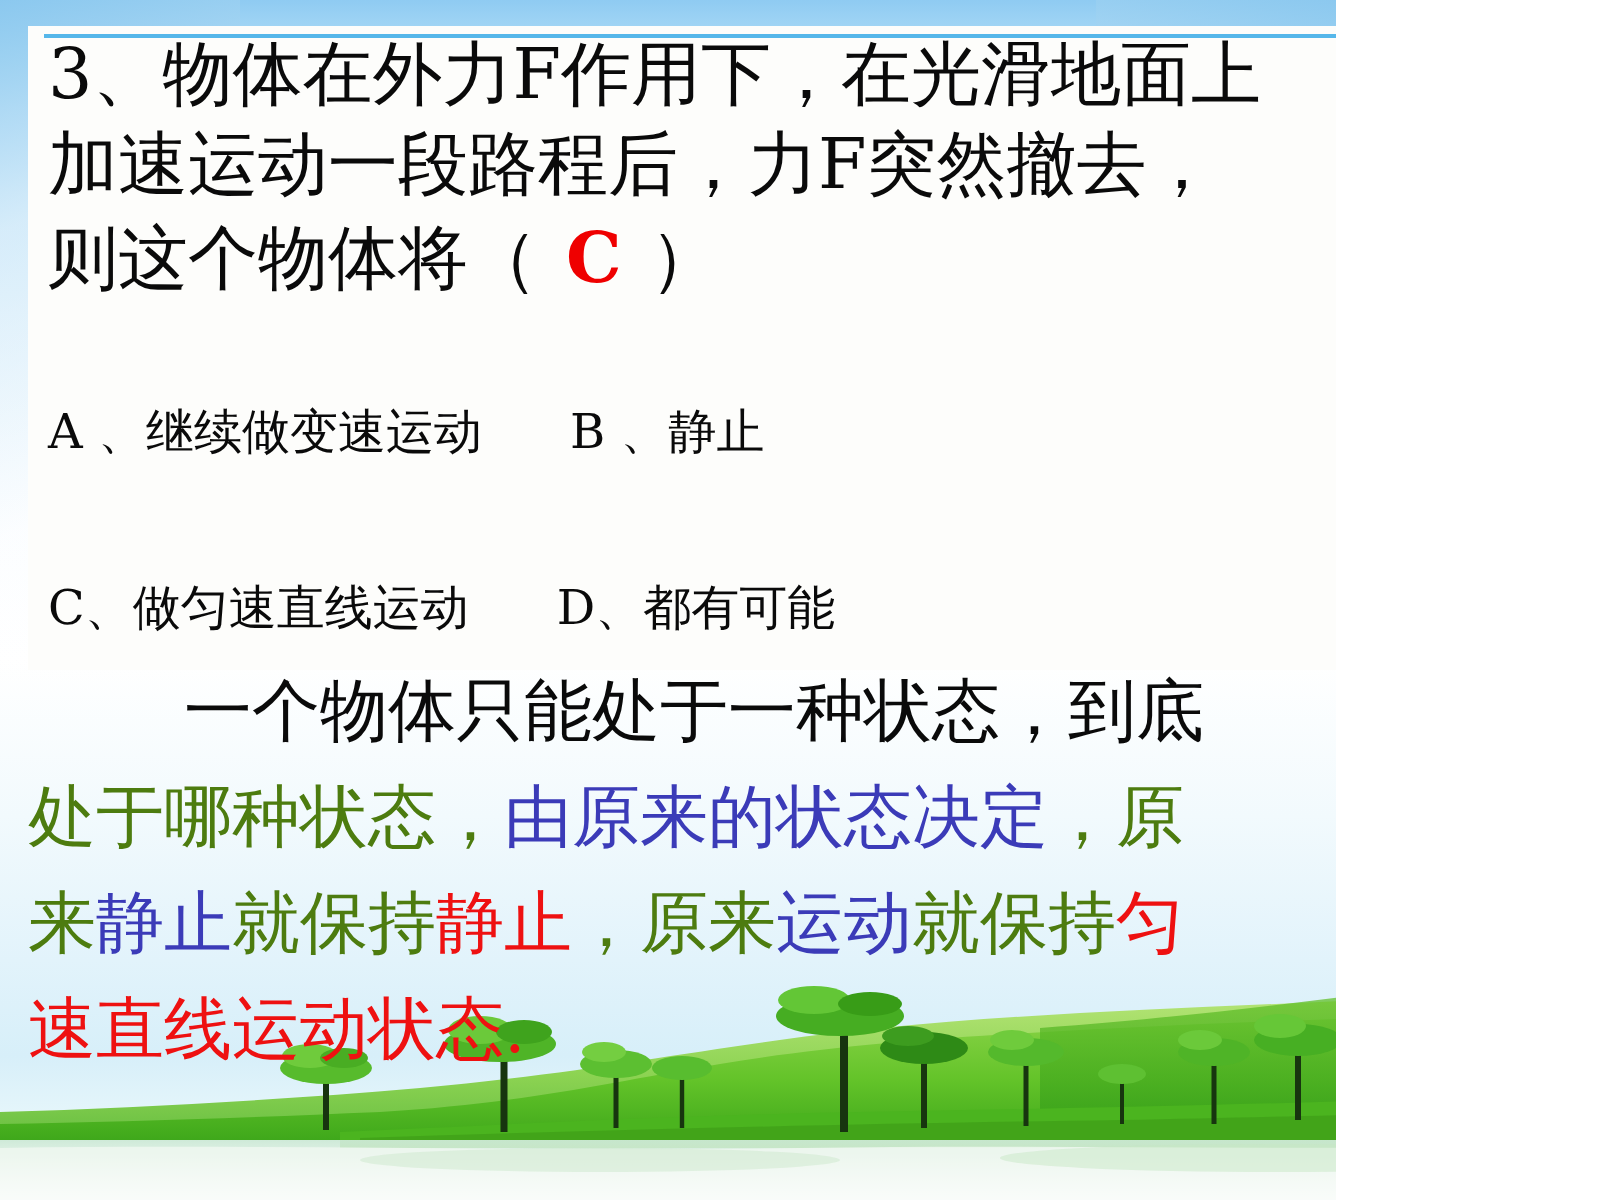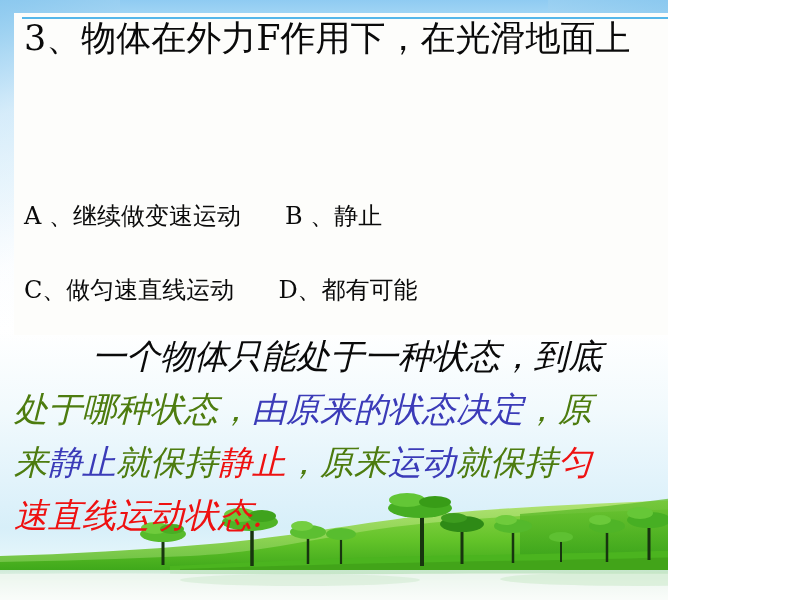--- a/index.html
+++ b/index.html
@@ -111,29 +111,28 @@
     padding: 0 14px;
   }
 
   
   .opt-row {
     font-size: 24px;
     line-height: 36px;
     left: 24px;
   }
   .opt-r1 { top: 198px; }
-  .opt-r2 { top: 272px; }
+  .opt-r2 { top: 286px; }
   .opt-gap { display: inline-block; width: 44px; }
 
   
   .exp-line {
     font-size: 34px;
     line-height: 38px;
     left: 18px;
-    font-style: italic;
   }
   .exp-l1 { top: 337px; left: 92px; }
   .exp-l2 { top: 390px; left: 14px; }
   .exp-l3 { top: 443px; left: 14px; }
   .exp-l4 { top: 496px; left: 14px; }
 
   .blue  { color: #3b3bb8; text-align: right; }
   .red   { color: #ee1111; }
   .black { color: #4d7c0f; }
 </style>
@@ -264,21 +263,25 @@
       <ellipse cx="300" cy="110" rx="120" ry="6" fill="#cfe9cf" opacity="0.55"></ellipse>
       <ellipse cx="640" cy="109" rx="140" ry="7" fill="#c8e7c6" opacity="0.5"></ellipse>
     </svg>
   </div>
 
   <div class="content-panel"></div>
   <div class="panel-topline"></div>
 
   <div class="txt q-line q-l1">3、物体在外力F作用下，在光滑地面上</div>
 
-
+  <div class="txt q-line q-l2">加速运动一段路程后，力F突然撤去，</div>
+
+  <div class="txt q-line q-l3">
+    <span>则这个物体将（</span><span class="answer-mark">C</span><span>）</span>
+  </div>
 
   <div class="txt opt-row opt-r1">
     <span>A 、继续做变速运动</span><span class="opt-gap"></span><span>B 、静止</span>
   </div>
 
   <div class="txt opt-row opt-r2">
     <span>C、做匀速直线运动</span><span class="opt-gap"></span><span>D、都有可能</span>
   </div>
 
   <div class="txt exp-line exp-l1">一个物体只能处于一种状态，到底</div>

